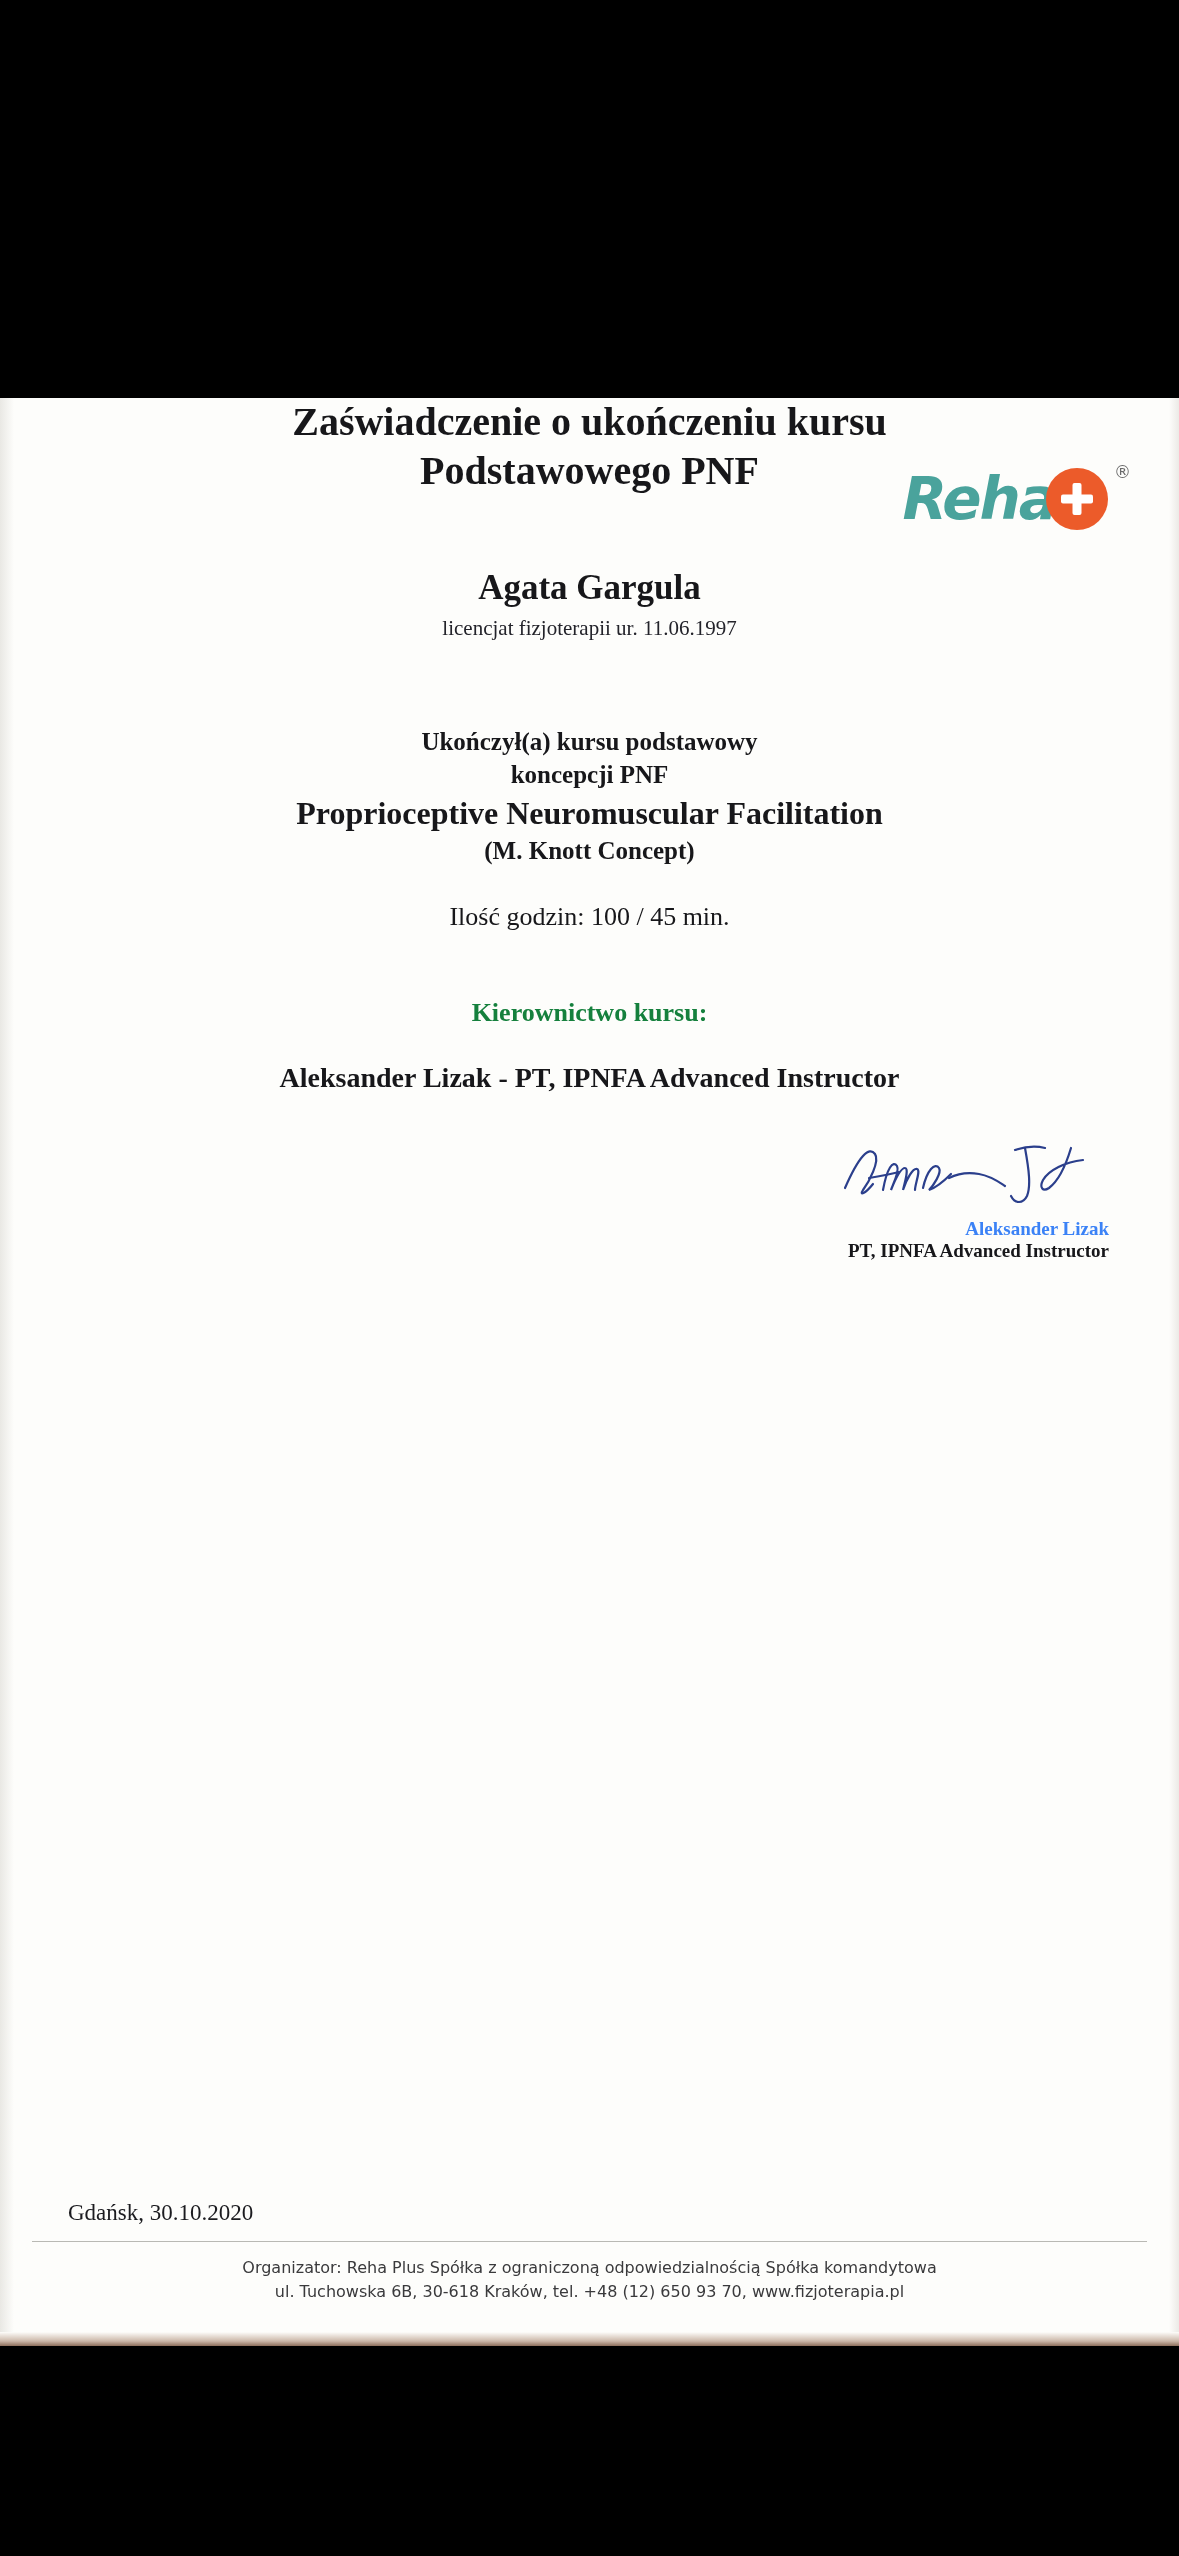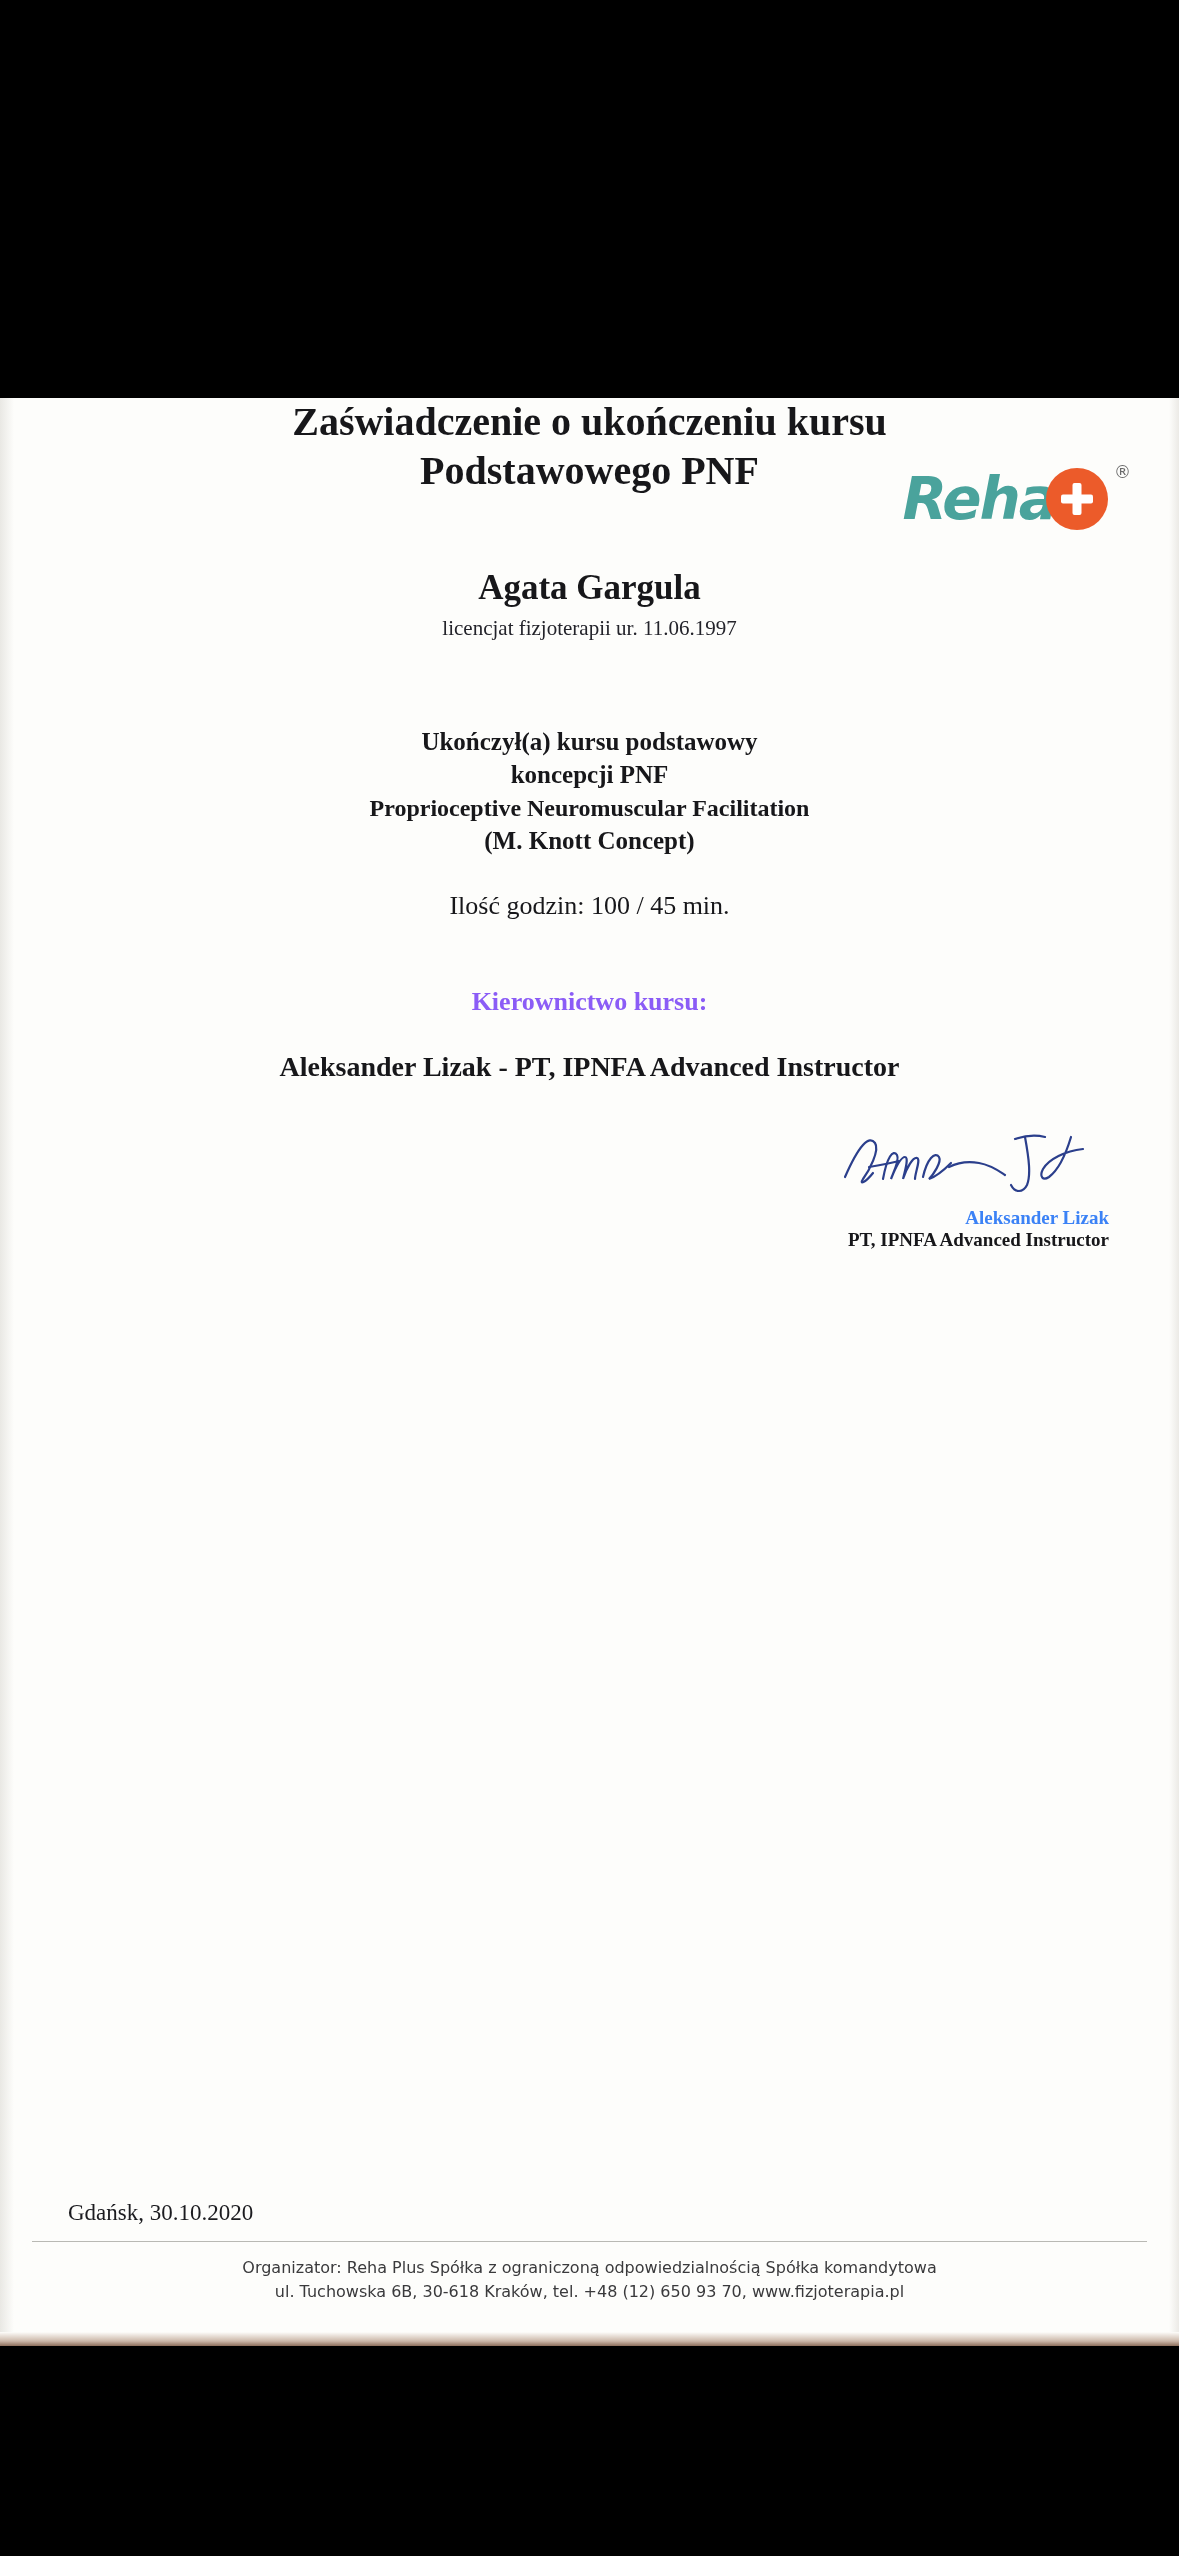--- a/index.html
+++ b/index.html
@@ -138,21 +138,21 @@
     margin-top: 84px;
     text-align: center;
     color: #17171a;
   }
   .course-line {
     font-weight: bold;
     font-size: 25px;
     line-height: 1.34;
   }
   .course-line.wide {
-    font-size: 24px;
+    font-size: 32px;
   }
 
   .dates {
     margin-top: 56px;
     display: flex;
     justify-content: center;
     align-items: flex-start;
     gap: 24px;
   }
   .dates-label {
@@ -171,21 +171,21 @@
     text-align: center;
     font-size: 26px;
     color: #17171a;
   }
 
   .leadership-label {
     margin-top: 66px;
     text-align: center;
     font-weight: bold;
     font-size: 26px;
-    color: #8b5cf6;
+    color: #15803d;
   }
   .leadership-name {
     margin-top: 34px;
     text-align: center;
     font-weight: bold;
     font-size: 28px;
     color: #17171a;
   }
 
   

